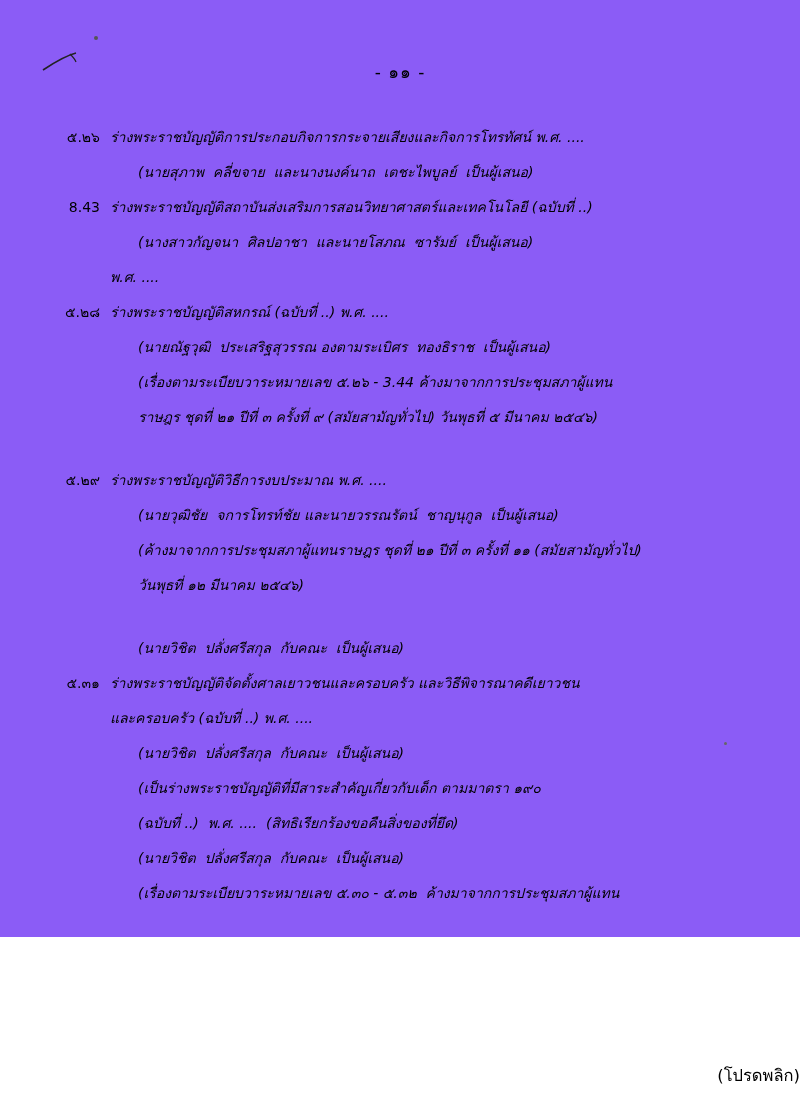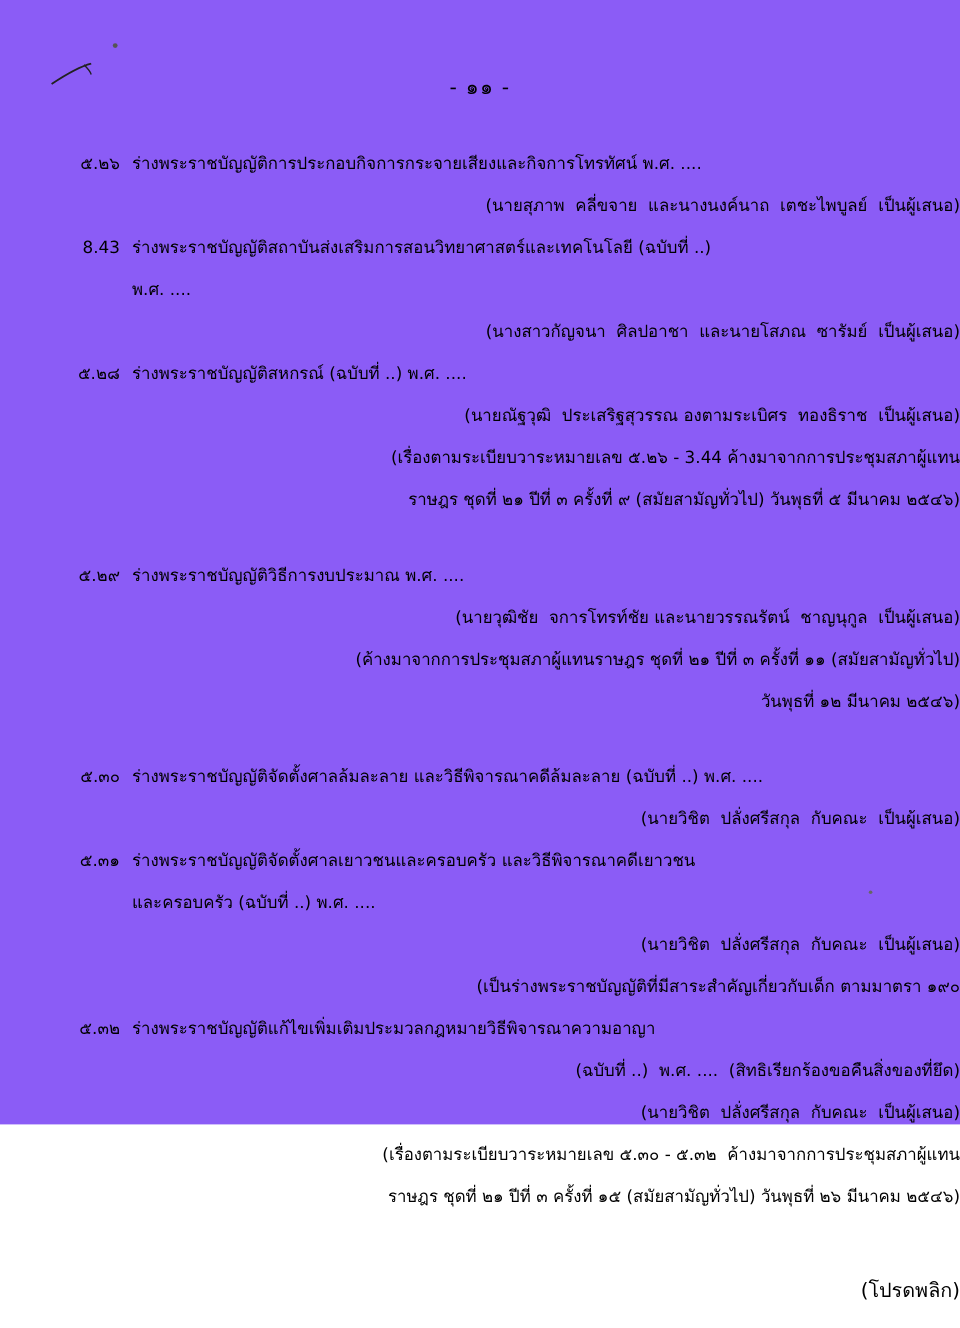--- a/index.html
+++ b/index.html
@@ -82,23 +82,24 @@
     padding-right: 10px;
     box-sizing: border-box;
   }
   .num-spacer {
     width: 62px;
     flex: 0 0 62px;
   }
   .txt {
     flex: 1 1 auto;
     white-space: pre-wrap;
+    font-style: italic;
   }
   .indent-0 { margin-left: 48px; }
-  .sub { padding-left: 28px; text-align: right; }
+  .sub { padding-left: 28px; }
   .gap-md { height: 28px; }
   .footer-note {
     text-align: right;
     padding-right: 96px;
     font-size: 16.5px;
     line-height: 32px;
   }
 </style>
 </head>
 <body>
@@ -114,50 +115,47 @@
 
   <div class="page-number">- ๑๑ -</div>
 
   <div class="content" id="content">
       <div class="item indent-0">
         <div class="line"><span class="num">๕.๒๖</span><span class="txt">ร่างพระราชบัญญัติการประกอบกิจการกระจายเสียงและกิจการโทรทัศน์ พ.ศ. ....</span></div>
         <div class="line"><span class="num-spacer"></span><span class="txt sub">(นายสุภาพ  คลี่ขจาย  และนางนงค์นาถ  เตชะไพบูลย์  เป็นผู้เสนอ)</span></div>
       </div>
       <div class="item indent-0">
         <div class="line"><span class="num">8.43</span><span class="txt">ร่างพระราชบัญญัติสถาบันส่งเสริมการสอนวิทยาศาสตร์และเทคโนโลยี (ฉบับที่ ..)</span></div>
+        <div class="line"><span class="num-spacer"></span><span class="txt sub">(นางสาวกัญจนา  ศิลปอาชา  และนายโสภณ  ซารัมย์  เป็นผู้เสนอ)</span></div>
         <div class="line"><span class="num-spacer"></span><span class="txt">พ.ศ. ....</span></div>
-        <div class="line"><span class="num-spacer"></span><span class="txt sub">(นางสาวกัญจนา  ศิลปอาชา  และนายโสภณ  ซารัมย์  เป็นผู้เสนอ)</span></div>
       </div>
       <div class="item indent-0">
         <div class="line"><span class="num">๕.๒๘</span><span class="txt">ร่างพระราชบัญญัติสหกรณ์ (ฉบับที่ ..) พ.ศ. ....</span></div>
         <div class="line"><span class="num-spacer"></span><span class="txt sub">(นายณัฐวุฒิ  ประเสริฐสุวรรณ องตามระเบิศร  ทองธิราช  เป็นผู้เสนอ)</span></div>
         <div class="line"><span class="num-spacer"></span><span class="txt sub">(เรื่องตามระเบียบวาระหมายเลข ๕.๒๖ - 3.44 ค้างมาจากการประชุมสภาผู้แทน</span></div>
         <div class="line"><span class="num-spacer"></span><span class="txt sub">ราษฎร ชุดที่ ๒๑ ปีที่ ๓ ครั้งที่ ๙ (สมัยสามัญทั่วไป) วันพุธที่ ๕ มีนาคม ๒๕๔๖)</span></div>
       </div>
       <div class="gap-md"></div>
       <div class="item indent-0">
         <div class="line"><span class="num">๕.๒๙</span><span class="txt">ร่างพระราชบัญญัติวิธีการงบประมาณ พ.ศ. ....</span></div>
         <div class="line"><span class="num-spacer"></span><span class="txt sub">(นายวุฒิชัย  จการโทรท์ชัย และนายวรรณรัตน์  ชาญนุกูล  เป็นผู้เสนอ)</span></div>
         <div class="line"><span class="num-spacer"></span><span class="txt sub">(ค้างมาจากการประชุมสภาผู้แทนราษฎร ชุดที่ ๒๑ ปีที่ ๓ ครั้งที่ ๑๑ (สมัยสามัญทั่วไป)</span></div>
         <div class="line"><span class="num-spacer"></span><span class="txt sub">วันพุธที่ ๑๒ มีนาคม ๒๕๔๖)</span></div>
       </div>
       <div class="gap-md"></div>
       <div class="item indent-0">
-        <div class="line"><span class="num">๕.๓๐</span><span class="txt">ร่างพระราชบัญญัติจัดตั้งศาลล้มละลาย และวิธีพิจารณาคดีล้มละลาย (ฉบับที่ ..) พ.ศ. ....</span></div>
         <div class="line"><span class="num-spacer"></span><span class="txt sub">(นายวิชิต  ปลั่งศรีสกุล  กับคณะ  เป็นผู้เสนอ)</span></div>
       </div>
       <div class="item indent-0">
         <div class="line"><span class="num">๕.๓๑</span><span class="txt">ร่างพระราชบัญญัติจัดตั้งศาลเยาวชนและครอบครัว และวิธีพิจารณาคดีเยาวชน</span></div>
         <div class="line"><span class="num-spacer"></span><span class="txt">และครอบครัว (ฉบับที่ ..) พ.ศ. ....</span></div>
         <div class="line"><span class="num-spacer"></span><span class="txt sub">(นายวิชิต  ปลั่งศรีสกุล  กับคณะ  เป็นผู้เสนอ)</span></div>
         <div class="line"><span class="num-spacer"></span><span class="txt sub">(เป็นร่างพระราชบัญญัติที่มีสาระสำคัญเกี่ยวกับเด็ก ตามมาตรา ๑๙๐</span></div>
       </div>
       <div class="item indent-0">
-        <div class="line"><span class="num">๕.๓๒</span><span class="txt">ร่างพระราชบัญญัติแก้ไขเพิ่มเติมประมวลกฎหมายวิธีพิจารณาความอาญา</span></div>
         <div class="line"><span class="num-spacer"></span><span class="txt sub">(ฉบับที่ ..)  พ.ศ. ....  (สิทธิเรียกร้องขอคืนสิ่งของที่ยึด)</span></div>
         <div class="line"><span class="num-spacer"></span><span class="txt sub">(นายวิชิต  ปลั่งศรีสกุล  กับคณะ  เป็นผู้เสนอ)</span></div>
         <div class="line"><span class="num-spacer"></span><span class="txt sub">(เรื่องตามระเบียบวาระหมายเลข ๕.๓๐ - ๕.๓๒  ค้างมาจากการประชุมสภาผู้แทน</span></div>
-        <div class="line"><span class="num-spacer"></span><span class="txt sub">ราษฎร ชุดที่ ๒๑ ปีที่ ๓ ครั้งที่ ๑๕ (สมัยสามัญทั่วไป) วันพุธที่ ๒๖ มีนาคม ๒๕๔๖)</span></div>
       </div>
     </div>
 
   <div class="footer-note" id="footer-note" style="position:absolute;top:1060px;left:0;width:800px;">(โปรดพลิก)</div>
 </div>
 
 </body></html>

